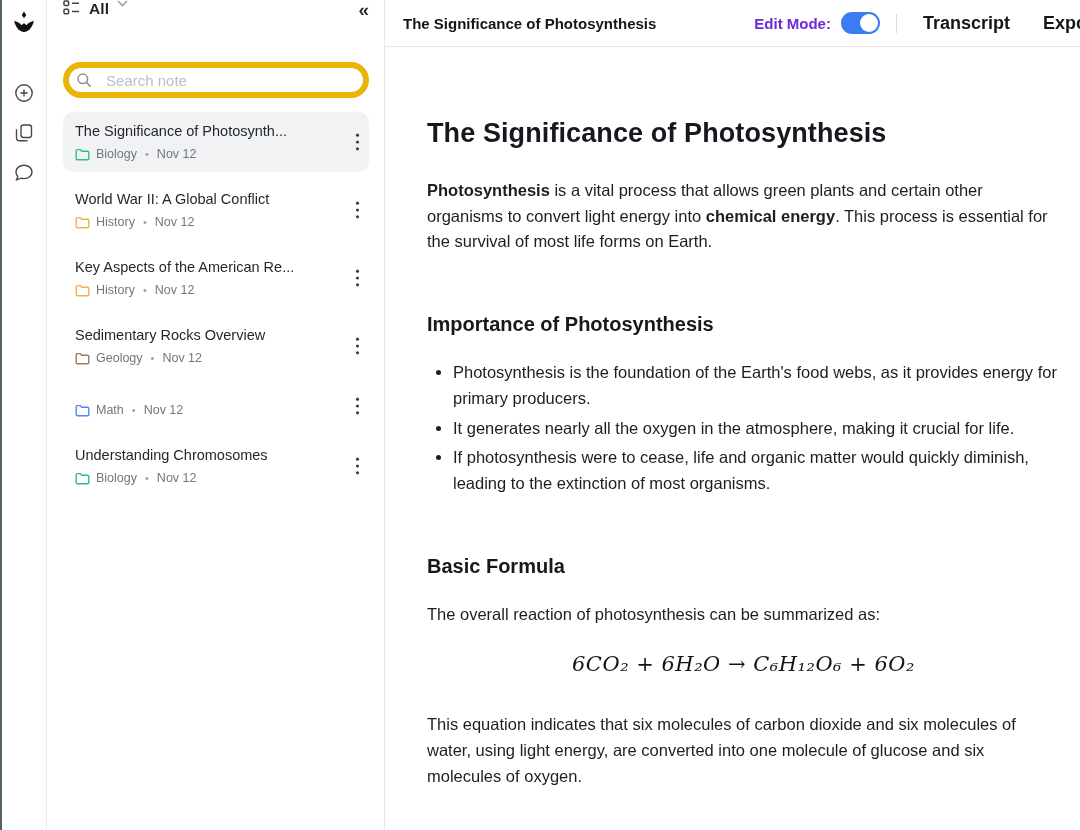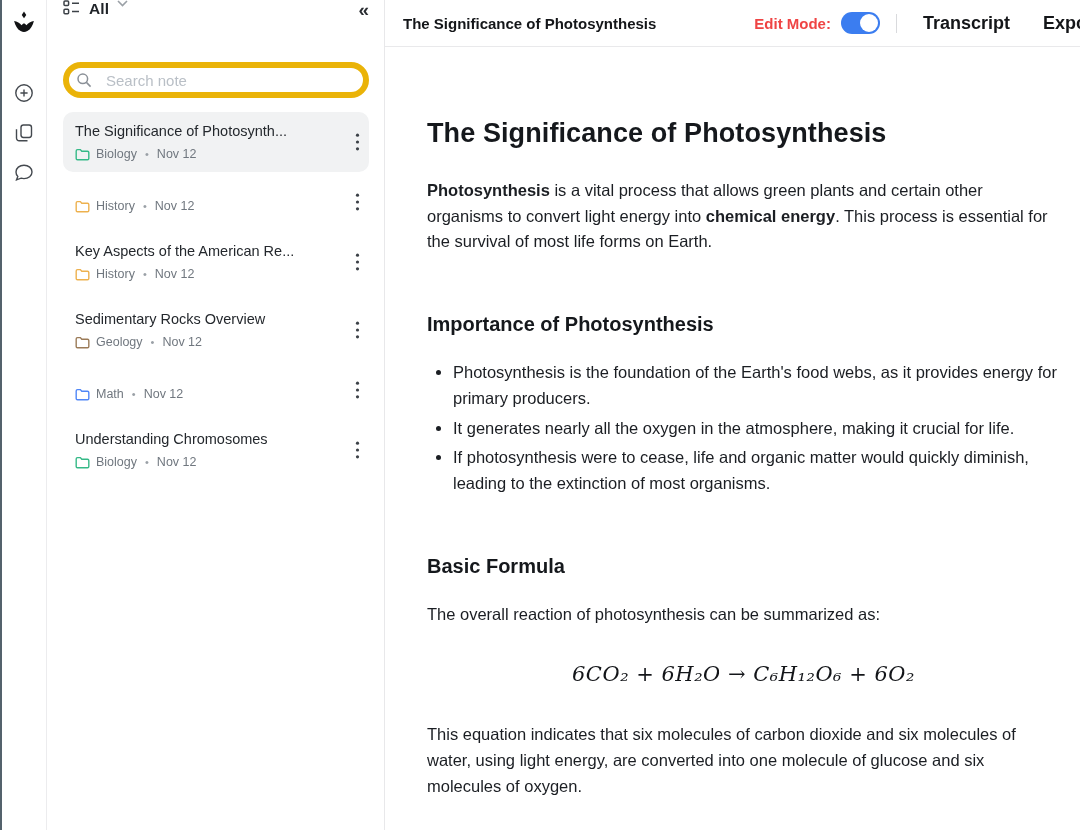--- a/index.html
+++ b/index.html
@@ -47,36 +47,36 @@
   .folder-ic svg { display:block; width:100%; height:100%; }
   .meta-dot { margin:0 8px; color:#9aa0a6; font-size:11px; }
   .kebab { position:absolute; right:9px; top:50%; margin-top:-9px; width:5px; height:18px; color:#3c4147; cursor:pointer; }
   .kebab svg { display:block; width:100%; height:100%; }
 
   
   .main { position:absolute; left:385px; top:0; right:-20px; bottom:0; background:#fff; }
   .topbar { height:47px; border-bottom:1px solid #e9e9eb; display:flex; align-items:center; padding-left:18px; }
   .doc-title { font-size:15px; font-weight:700; color:#141619; }
   .tb-right { margin-left:auto; display:flex; align-items:center; }
-  .edit-label { font-size:15px; font-weight:700; color:#ef4444; }
+  .edit-label { font-size:15px; font-weight:700; color:#6d28d9; }
   .toggle { position:relative; width:39px; height:22px; border-radius:11px; background:#c9ced6; margin-left:10px; cursor:pointer; }
   .toggle .knob { position:absolute; top:2px; left:2px; width:18px; height:18px; border-radius:50%; background:#fff; }
   .toggle.on .knob { left:auto; right:2px; }
   .tb-sep { width:1px; height:19px; background:#d9dadd; margin-left:16px; }
   .tb-link { font-size:18px; font-weight:700; color:#141619; cursor:pointer; }
   .tb-link.transcript { margin-left:26px; }
   .tb-link.export { margin-left:33px; white-space:nowrap; }
 
   .content { padding:70px 0 20px 42px; width:675px; }
   .content h1 { font-size:27px; line-height:32px; font-weight:700; color:#15181c; margin:0 0 29px; letter-spacing:.1px; }
   .content p { font-size:16.5px; line-height:25.7px; color:#1b1e23; margin:0; }
   .content h2 { font-size:20px; line-height:27px; font-weight:700; color:#15181c; margin:56px 0 22px; }
   .content ul { margin:0; padding-left:26px; }
   .content li { font-size:16.5px; line-height:25.7px; color:#1b1e23; margin-bottom:4px; }
-  .formula { margin:32px 0 33px; text-align:center; font-family:"DejaVu Serif", serif;
+  .formula { margin:22px 0 33px; text-align:center; font-family:"DejaVu Serif", serif;
              font-style:italic; font-size:21px; line-height:30px; color:#131519; letter-spacing:.5px; }
 </style>
 </head>
 <body>
 
 <div class="window-edge"></div>
 
 <div class="rail">
   <div class="logo">
     <svg viewBox="0 0 24 26" fill="currentColor">
@@ -148,20 +148,21 @@
       <span class="kebab">
         <svg viewBox="0 0 5 18" fill="currentColor">
             <circle cx="2.5" cy="2.2" r="1.6"></circle>
             <circle cx="2.5" cy="9" r="1.6"></circle>
             <circle cx="2.5" cy="15.8" r="1.6"></circle>
           </svg>
       </span>
     </div>
 
     <div class="note-item">
+      <div class="note-title">World War II: A Global Conflict</div>
       <div class="note-meta">
         <span class="folder-ic" style="color: rgb(237, 177, 78);">
           <svg viewBox="0 0 16 14" fill="none" stroke="currentColor" stroke-width="1.5">
               <path d="M1.2 3.1c0-.8.6-1.4 1.4-1.4h3.1l1.5 1.8h6.2c.8 0 1.4.6 1.4 1.4v6.3c0 .8-.6 1.4-1.4 1.4H2.6c-.8 0-1.4-.6-1.4-1.4z"></path>
             </svg>
         </span>
         <span>History</span>
         <span class="meta-dot">•</span>
         <span>Nov 12</span>
       </div>

